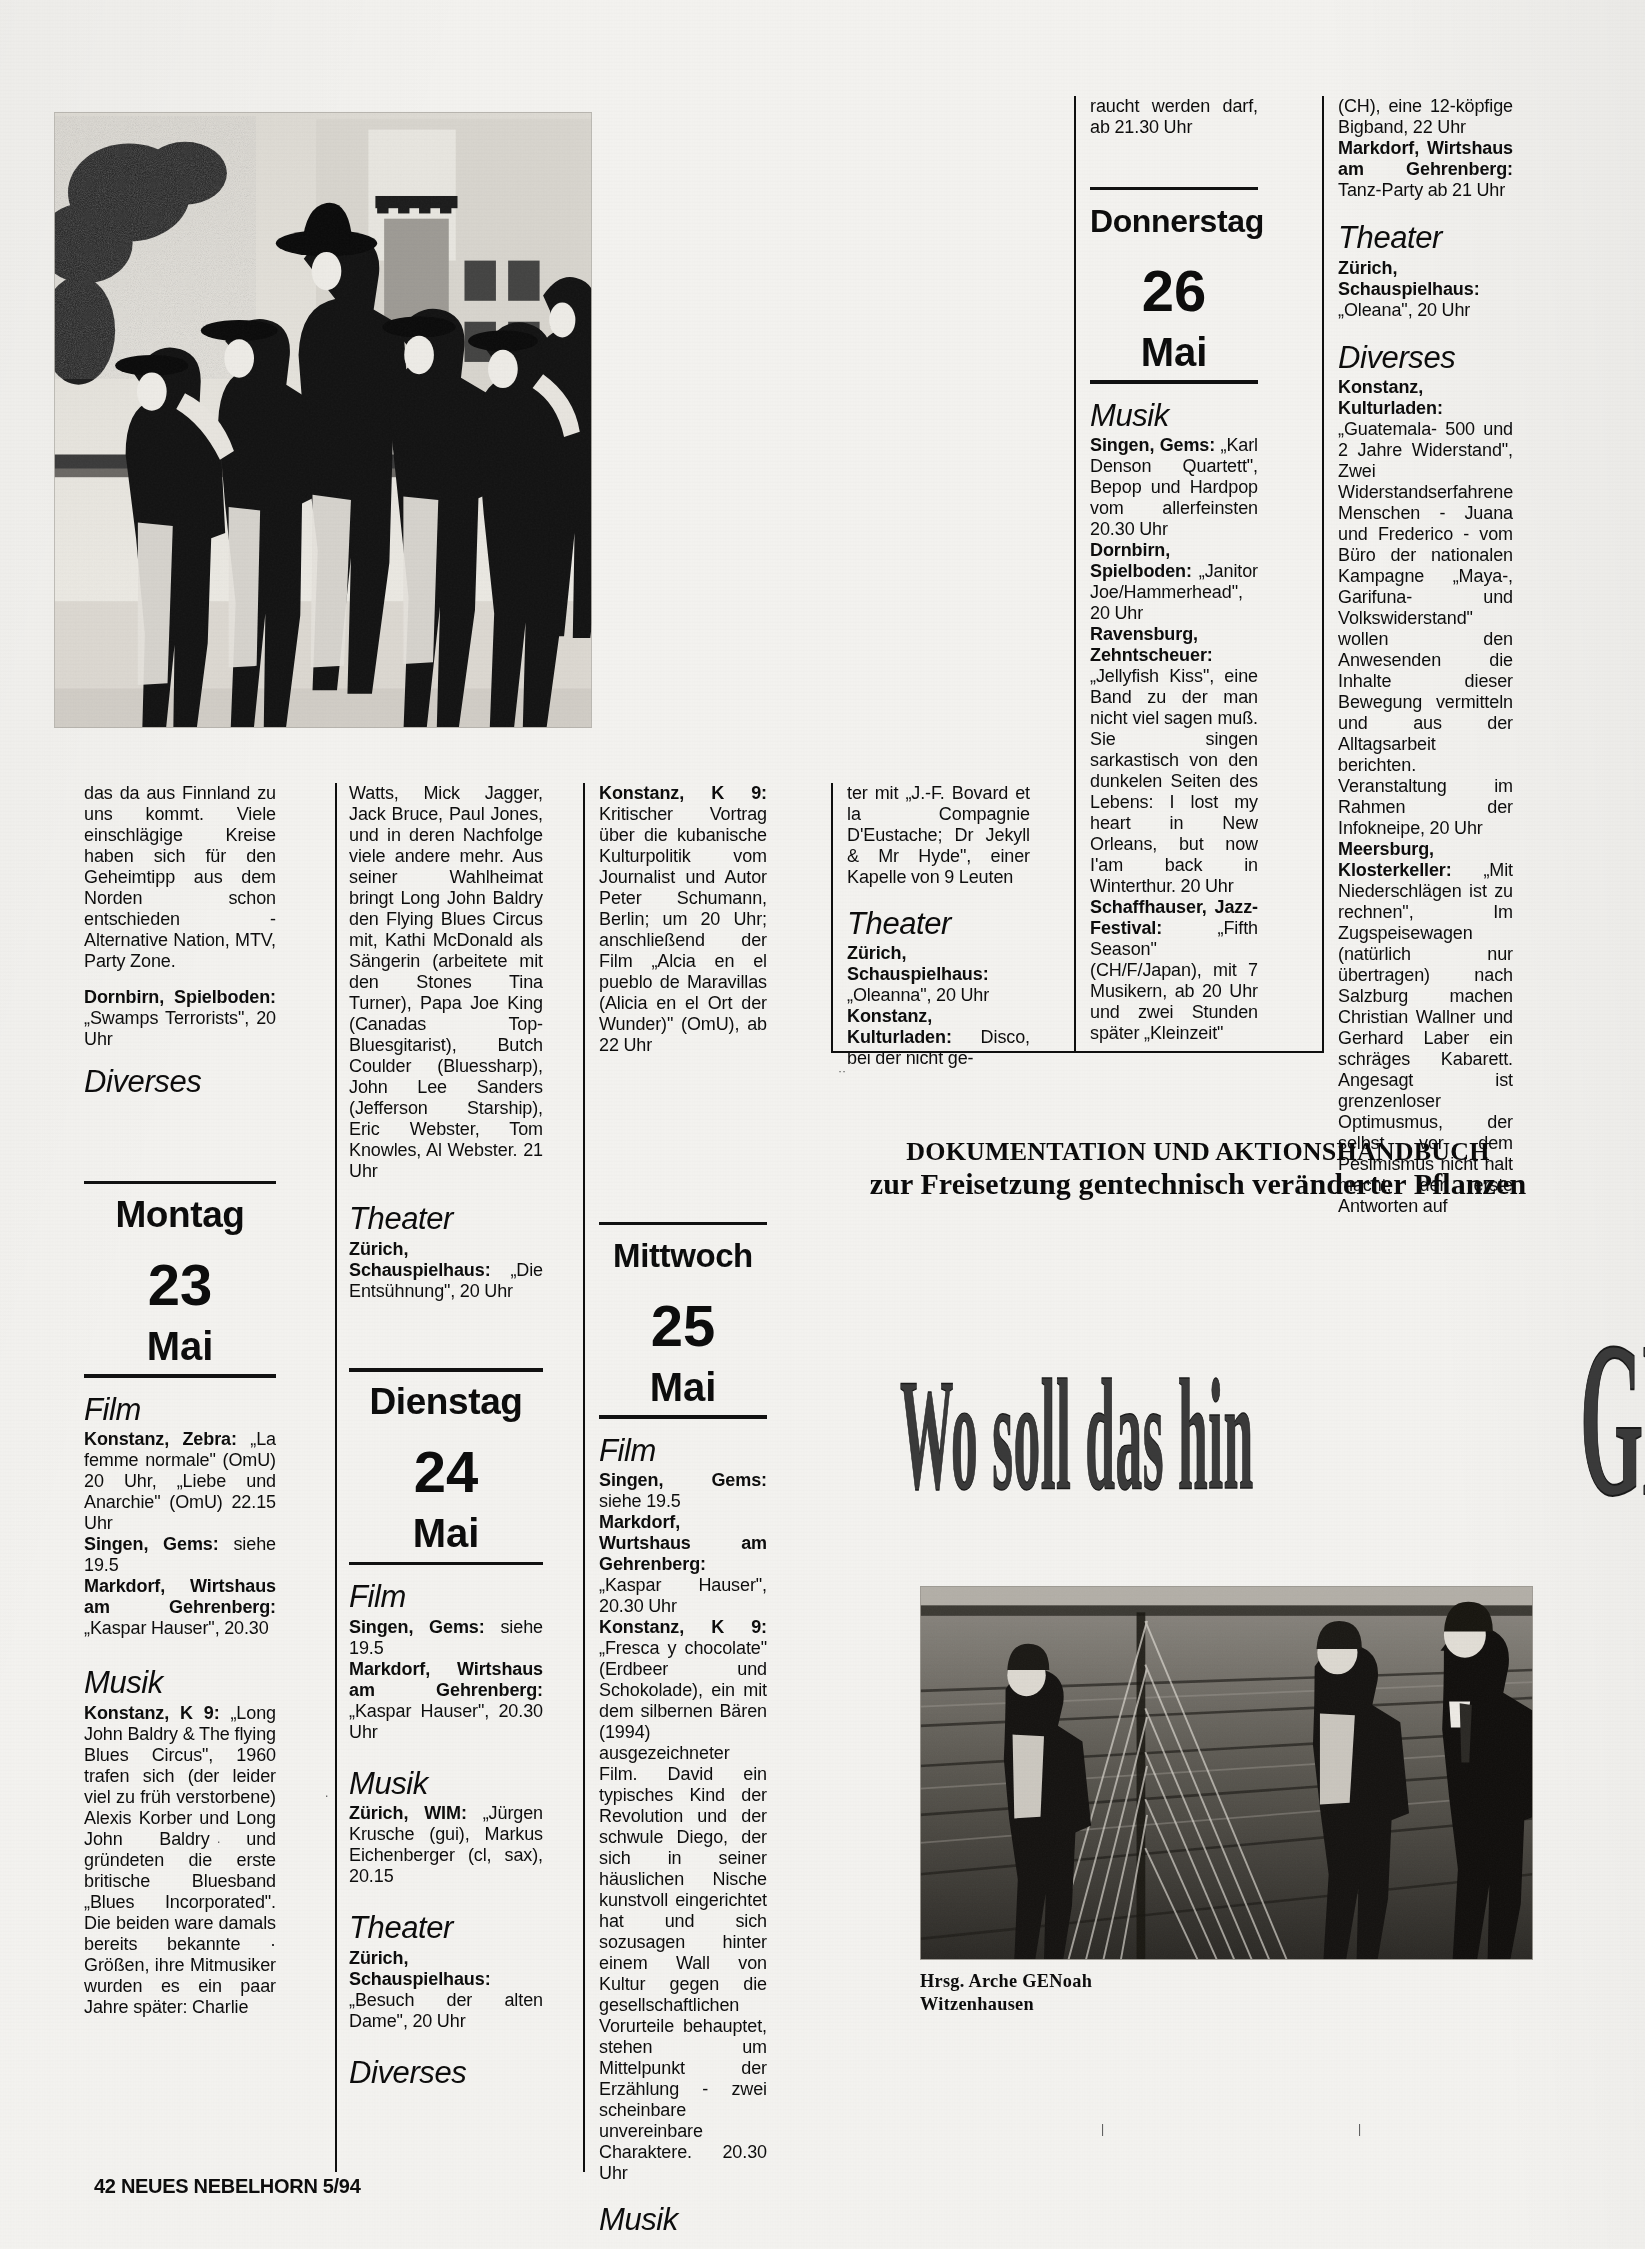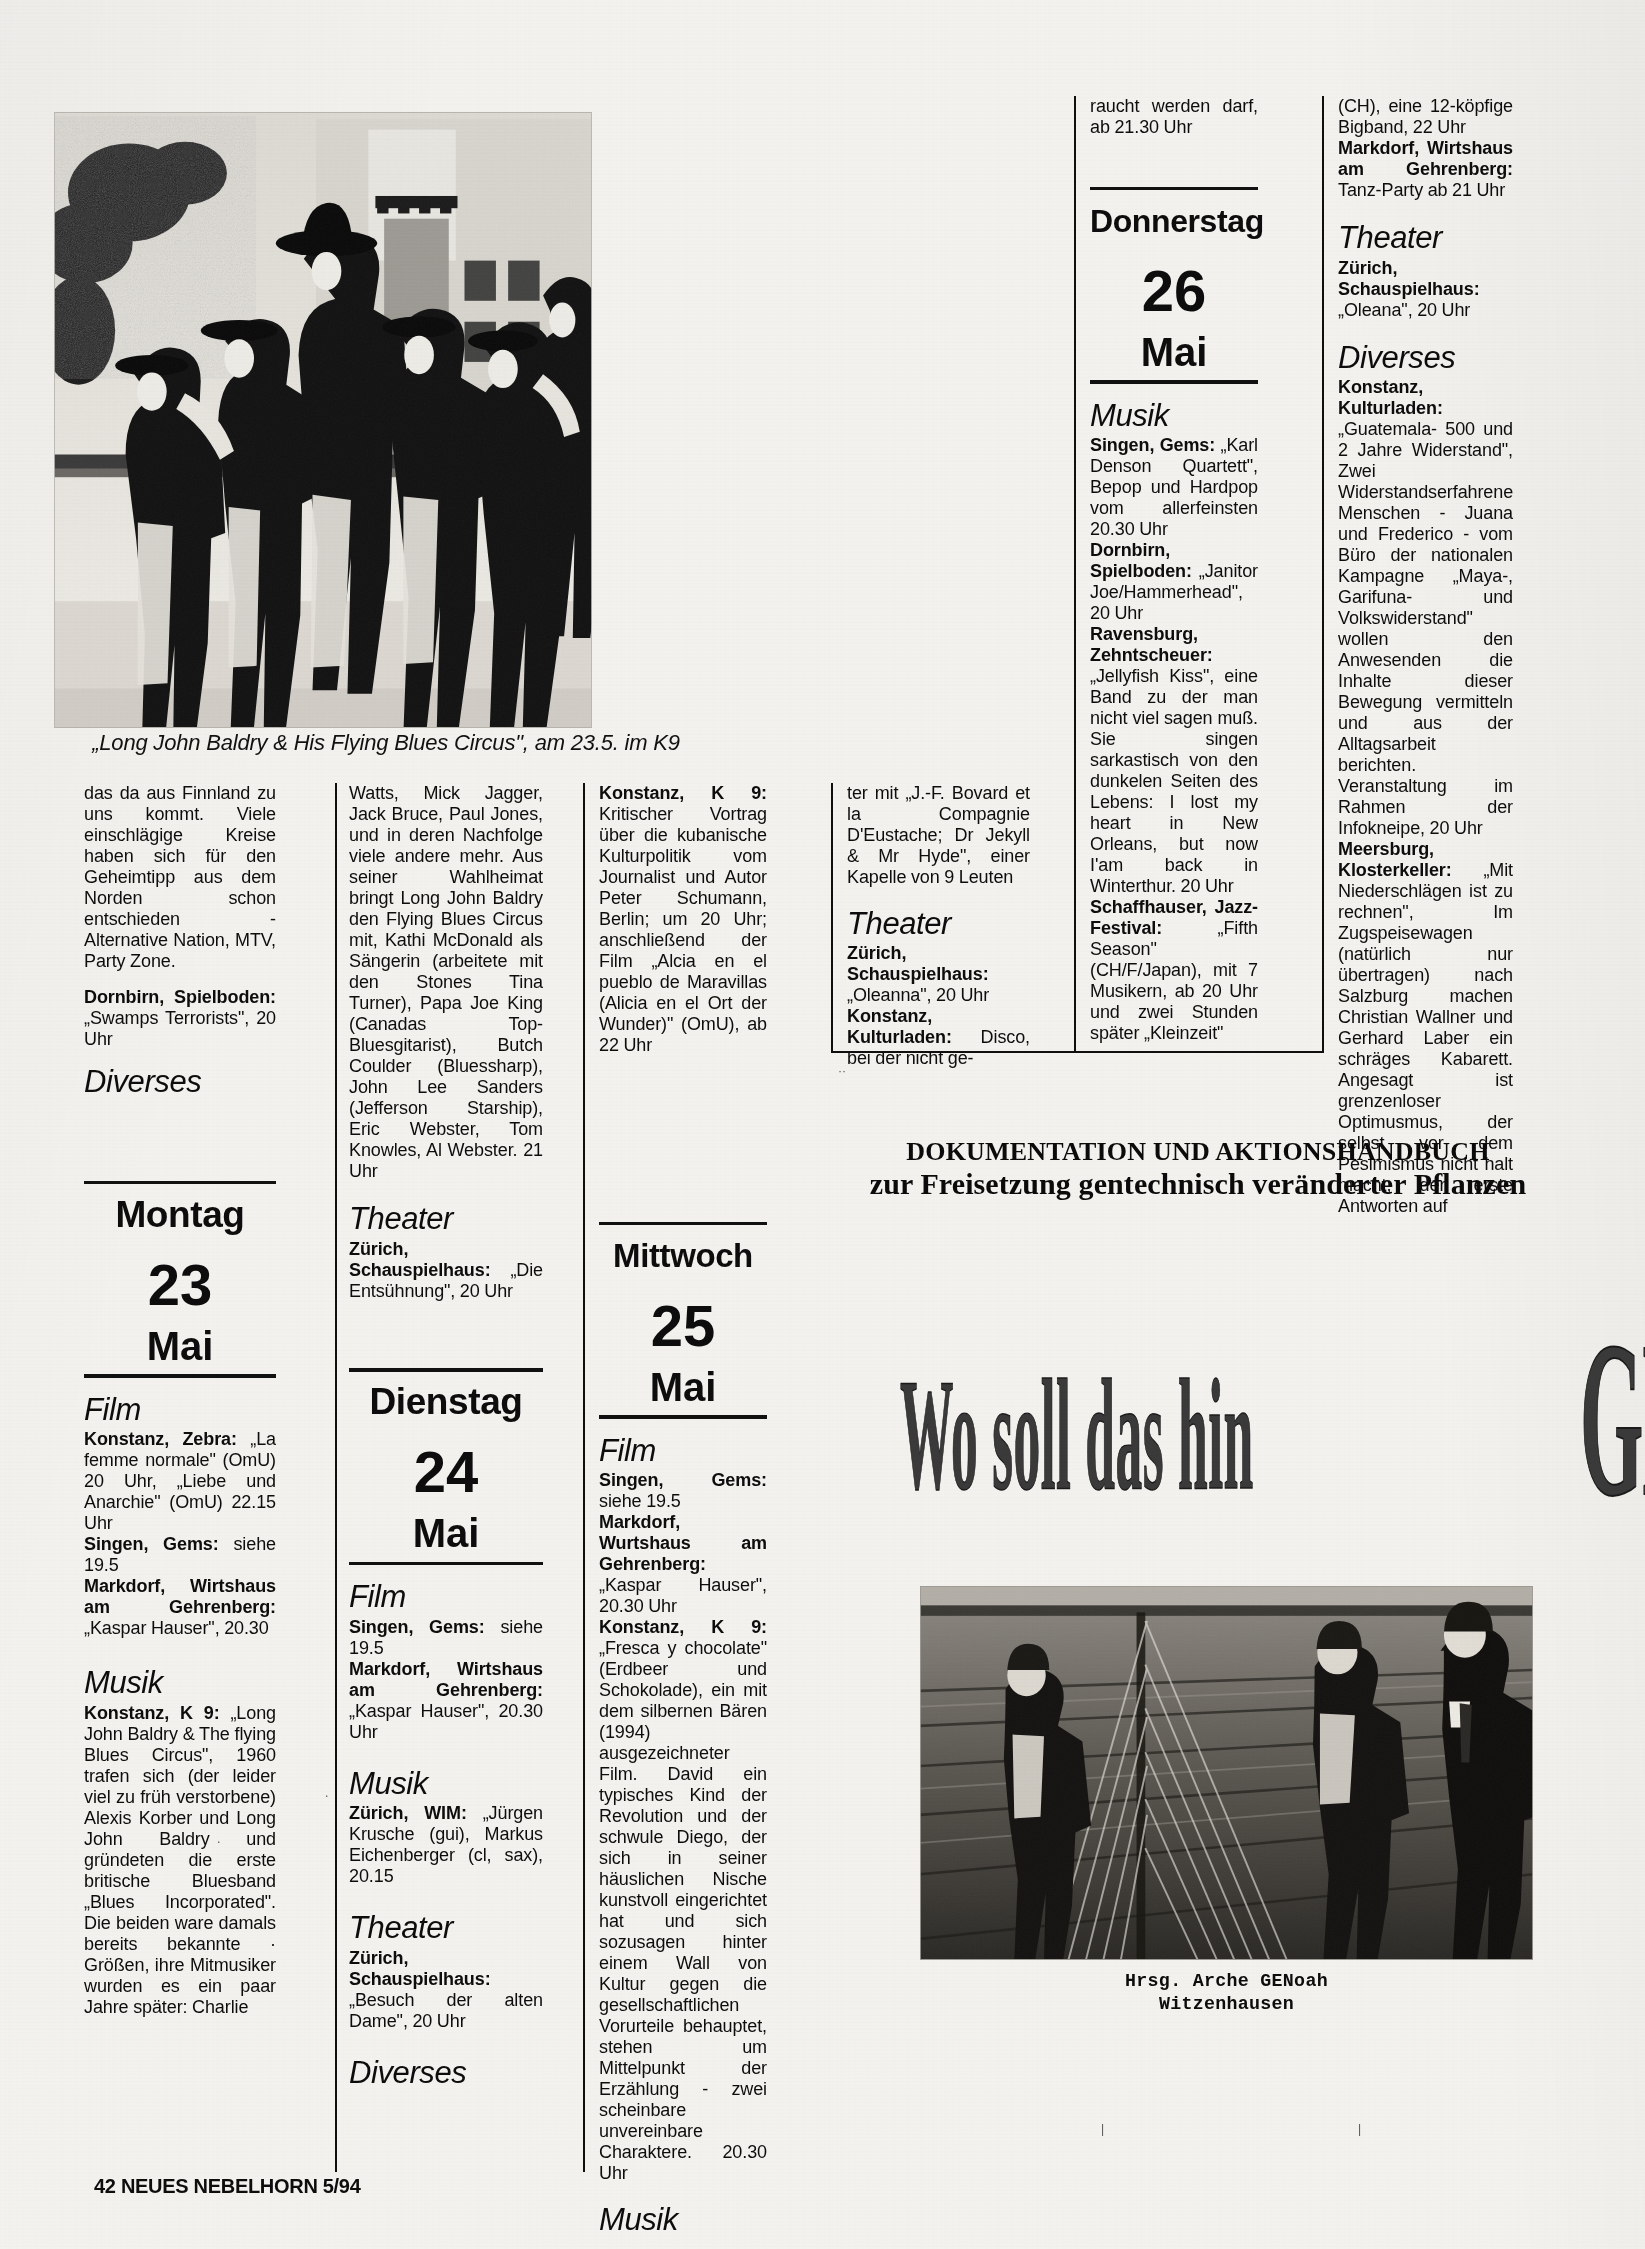--- a/index.html
+++ b/index.html
@@ -87,22 +87,22 @@
     display:inline-block;letter-spacing:0.9px;
     -webkit-text-stroke:0.9px #1a1a1a;
   }
   .ad-title .t2{
     font-size:148px;line-height:103px;
     transform:scaleX(.55) scaleY(1.5);transform-origin:left center;
     display:inline-block;letter-spacing:-1.7px;
     -webkit-text-stroke:1.3px #1a1a1a;
   }
   .ad-cap{
-    position:absolute;width:100%;text-align:center;
-    font-family:Liberation Mono, monospace;font-weight:bold;
+    position:absolute;width:100%;
+    font-family:Liberation Serif, serif;font-weight:bold;
     font-size:18.3px;line-height:23px;color:#0d0d0d;letter-spacing:0.3px;
   }
 
   .footer{
     position:absolute;font-weight:bold;font-size:20px;letter-spacing:-0.3px;
     color:#0d0d0d;
   }
   .tick{position:absolute;font-size:12.2px;color:#555;}
 </style>
 </head>
@@ -214,21 +214,20 @@
 
       <g fill="#e9e6e0">
         <path d="M150 322 q40 20 56 66 l-16 10 q-20-40-50-58z"></path>
         <path d="M560 300 q36 26 42 66 l-18 6 q-8-38-36-56z"></path>
       </g>
       <rect x="0" y="0" width="616" height="705" fill="#000" opacity=".06" filter="url(#rough2)"></rect>
       <rect x="0" y="0" width="616" height="705" fill="none" stroke="#b9b6b0" stroke-width="2"></rect>
     </svg>
   </div>
 
-  <div class="caption" style="left:54px;top:730px;width:664px;">„Long John Baldry &amp; His Flying Blues Circus", am 23.5. im K9</div>
 
   <div class="col" style="left:84px;top:783px;width:192px;">
     <div class="body-txt">das da aus Finnland zu uns kommt. Viele einschlägige Kreise haben sich für den Geheimtipp aus dem Norden schon entschieden - Alternative Nation, MTV, Party Zone.</div>
     <div class="gap"></div>
     <div class="body-txt">
       <b>Dornbirn, Spielboden:</b><span> „Swamps Terrorists", 20 Uhr</span>
     </div>
     <div class="sect">Diverses</div>
 
     <div class="dayhead" style="margin-top:73px;">

